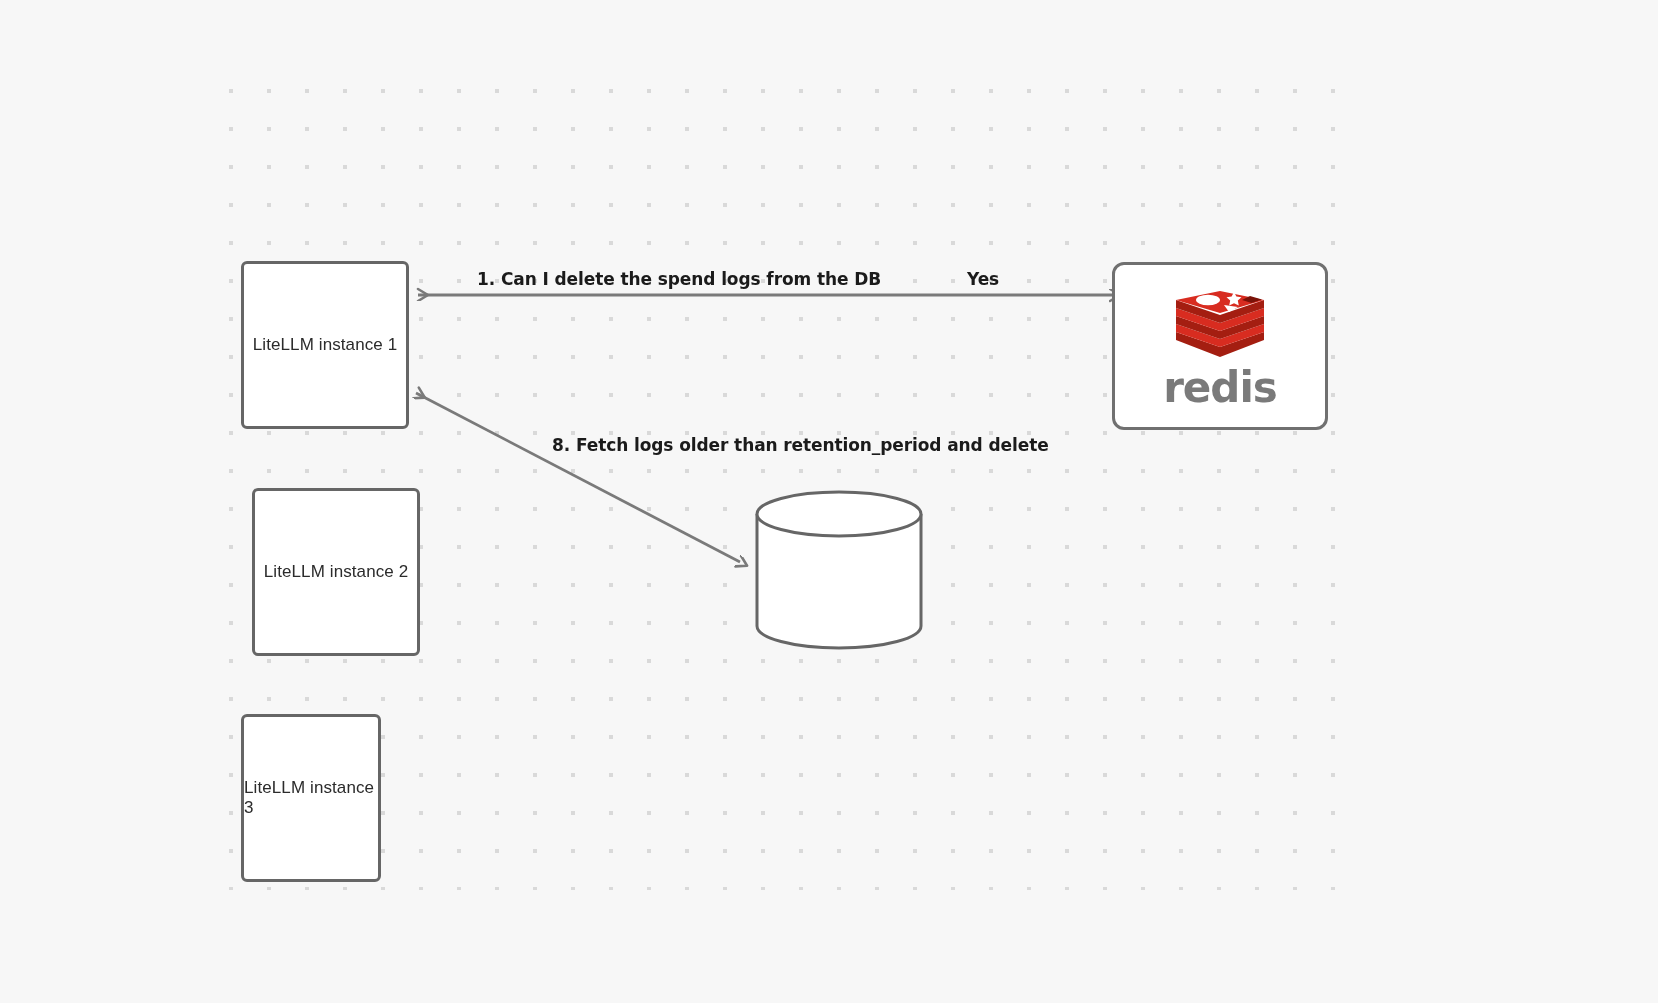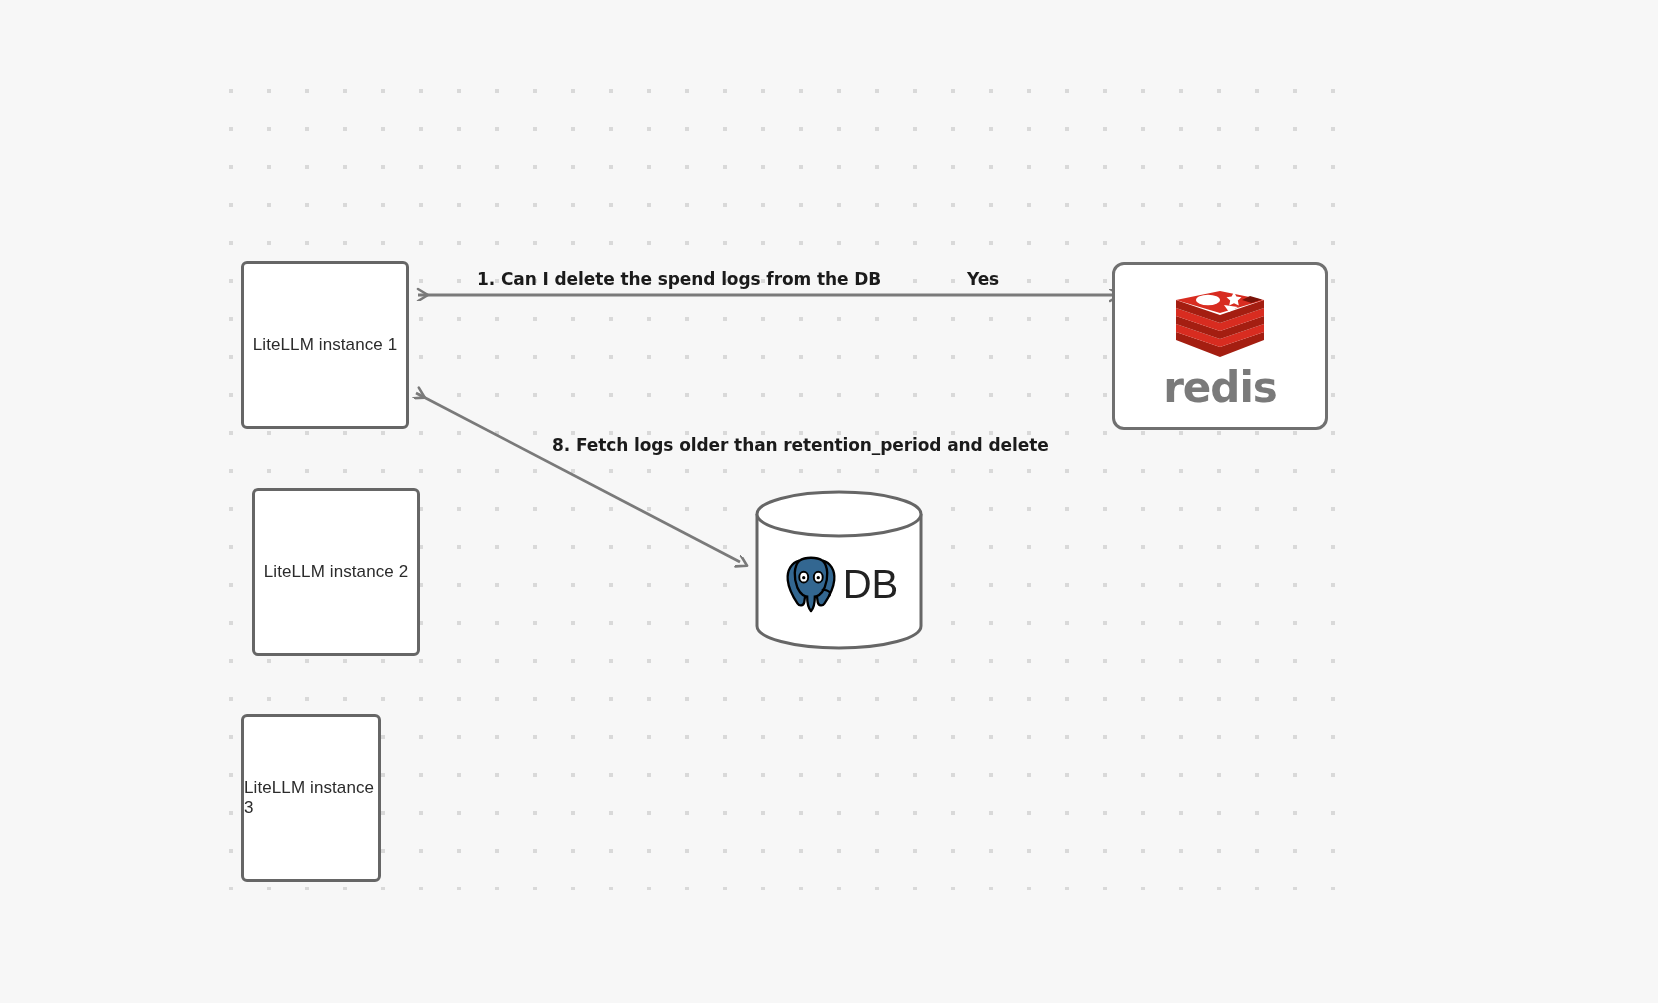--- a/index.html
+++ b/index.html
@@ -188,37 +188,19 @@
       </span>
       <span class="redis-word">redis</span>
     </div>
   </div>
 
   <div id="db-node">
     <svg width="172" height="162" viewBox="0 0 172 162">
       <path d="M4 25 L4 137 A82 22 0 0 0 168 137 L168 25" fill="#ffffff" stroke="#666666" stroke-width="3"></path>
       <ellipse cx="86" cy="25" rx="82" ry="22" fill="#ffffff" stroke="#666666" stroke-width="3"></ellipse>
     </svg>
-    <div class="db-inner-label">
-      <span>
-        <svg width="62" height="62" viewBox="0 0 64 64" aria-hidden="true">
-          <g stroke="#000000" stroke-width="2.4" stroke-linejoin="round" fill="#336791">
-            <path d="M20 10 C12 12 7 20 8 30 C9 40 14 48 18 54 C20 57 24 57 25 53 L26 46"></path>
-            <path d="M44 10 C52 12 57 20 56 30 C55 40 50 48 46 54 C44 57 40 57 39 53 L38 46"></path>
-            <path d="M20 10 C26 6 38 6 44 10 C50 16 50 28 46 38 C43 45 38 48 32 48 C26 48 21 45 18 38 C14 28 14 16 20 10 Z"></path>
-            <path d="M28 46 C28 54 30 60 32 62 C34 60 36 54 36 46" fill="#336791"></path>
-          </g>
-          <ellipse cx="24.5" cy="27" rx="4.6" ry="5.6" fill="#ffffff" stroke="#000000" stroke-width="2"></ellipse>
-          <ellipse cx="39.5" cy="27" rx="4.6" ry="5.6" fill="#ffffff" stroke="#000000" stroke-width="2"></ellipse>
-          <circle cx="24.5" cy="27.5" r="1.7" fill="#000000"></circle>
-          <circle cx="39.5" cy="27.5" r="1.7" fill="#000000"></circle>
-          <path d="M44 40 C50 40 53 43 51 46" fill="none" stroke="#000000" stroke-width="2.2" stroke-linecap="round"></path>
-        </svg>
-      </span>
-      <span class="db-text">DB</span>
-    </div>
   </div>
 
   <div class="edge-label" id="label-1">1.  Can I delete the spend logs from the DB</div>
   <div class="edge-label" id="label-yes">Yes</div>
   <div class="edge-label" id="label-2">8.  Fetch logs older than retention_period and delete</div>
 
 </div>
 
 </body></html>

